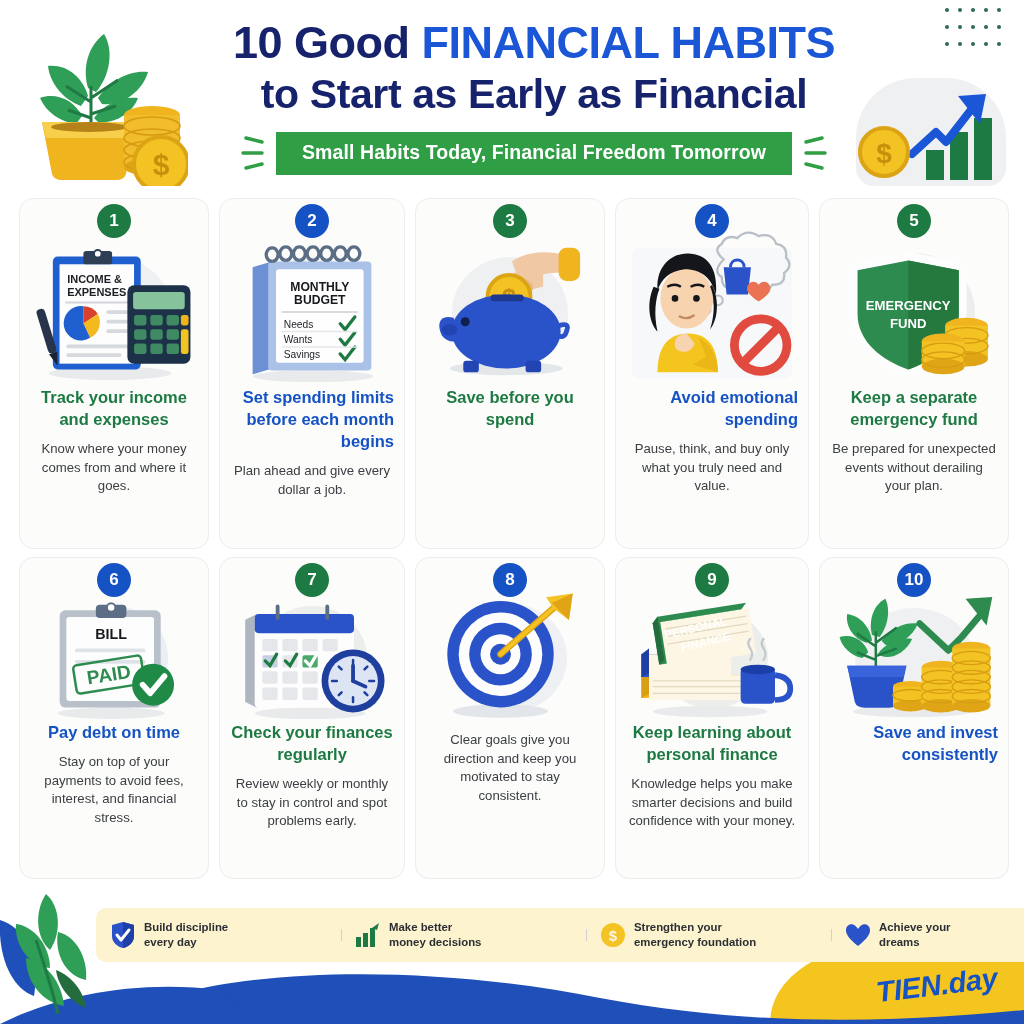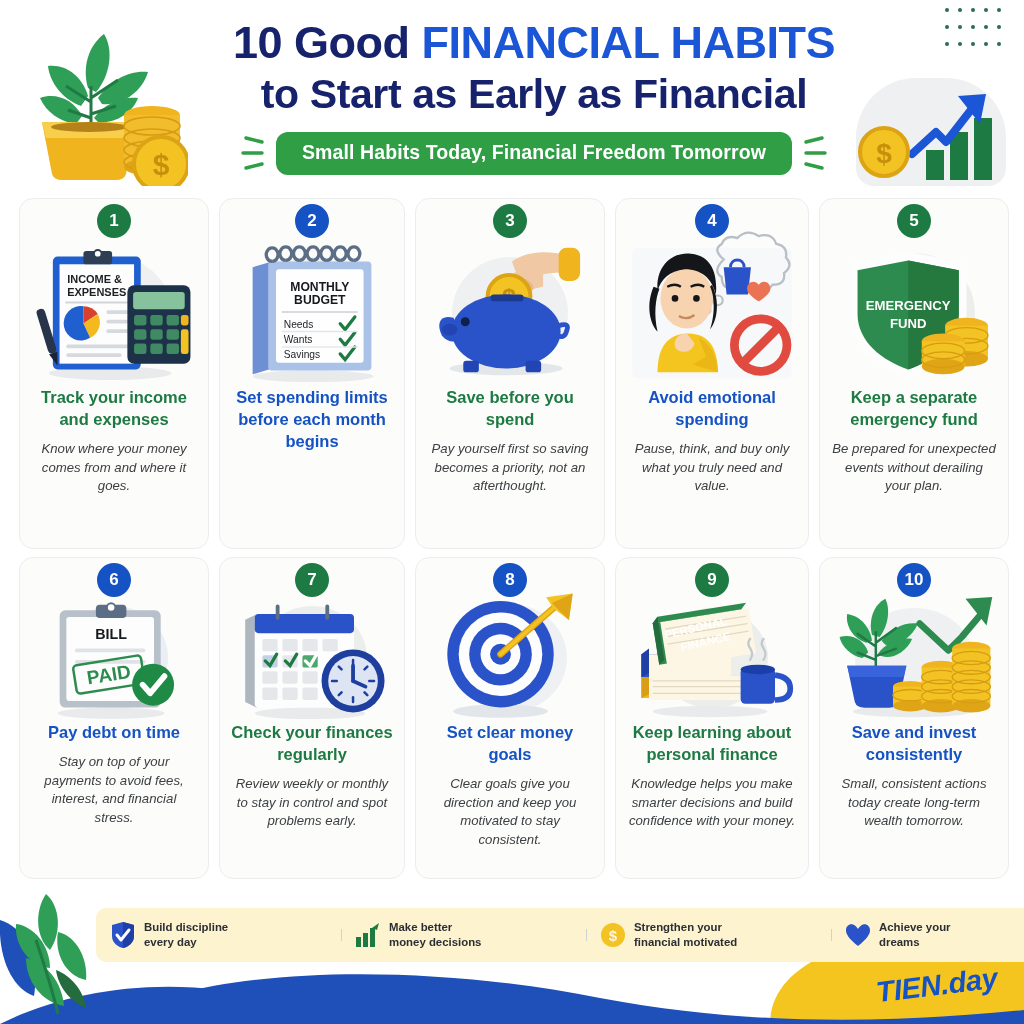--- a/index.html
+++ b/index.html
@@ -28,21 +28,21 @@
 
   .titles { position: absolute; left: 184px; top: 18px; width: 700px; text-align: center; }
   .title-1 { font-size: 45px; font-weight: bold; letter-spacing: -0.5px;
              color: #16226b; line-height: 1.12; }
   .title-1 .accent { color: #1a56d6; text-align: center; }
   .title-2 { font-size: 41px; font-weight: bold; color: #16226b; line-height: 1.2;
              letter-spacing: -0.4px; margin-top: 2px;}
 
   .ribbon-wrap { position: relative; margin-top: 12px; display:flex; align-items:center; justify-content:center; gap: 10px;}
   .ribbon { background: #2f9e44; color: #fff; font-size: 19.5px; font-weight: bold;
-            padding: 9px 26px 11px; border-radius: 12px; letter-spacing: 0.1px;}
+            padding: 9px 26px 11px; border-radius: 0; letter-spacing: 0.1px;}
   .spark { width: 26px; height: 34px; flex: 0 0 26px; }
 
   .chart-art { position: absolute; right: 22px; top: 84px; width: 148px; height: 100px; }
 
   
   .grid { position: absolute; left: 19px; top: 198px; width: 986px;
           display: grid; grid-template-columns: repeat(5, 1fr); gap: 8px 10px; }
 
   .card { background: #fcfcfb; border: 1px solid #eceded; border-radius: 14px;
           position: relative; padding: 30px 8px 12px; display: flex;
@@ -60,23 +60,23 @@
   .art { width: 100%; height: 148px; position: relative; margin-top: 10px;
          display: flex; align-items: center; justify-content: center; }
   .art.r2 { height: 128px; margin-top: 6px; }
   .art svg { overflow: visible; }
   .art-blob { position:absolute; width: 116px; height: 112px; border-radius: 50%;
               background: #eef0f1; z-index: 0; }
 
   .c-title { font-size: 16.5px; font-weight: bold; line-height: 1.33;
              text-align: center; padding: 0 2px; }
   .c-title.green { color: #1e7a43; }
-  .c-title.blue  { color: #1552c4; }
+  .c-title.blue  { color: #1552c4; text-align: right; }
   .c-desc { font-size: 13.2px; color: #3c4043; line-height: 1.42;
-            text-align: center; margin-top: 9px; padding: 0 3px; font-style: italic; }
+            text-align: center; margin-top: 9px; padding: 0 3px; }
 
   
   .strip { position: absolute; left: 96px; top: 908px; width: 980px; height: 54px;
            background: #fdf3cf; border-radius: 10px; display: flex; align-items: center;
            z-index: 4; }
   .strip-item { flex: 1; display: flex; align-items: center; gap: 8px;
                 padding: 0 6px 0 14px; position: relative; }
   .strip-item + .strip-item::before { content: ""; position: absolute; left: 0;
                 top: 9px; bottom: 9px; width: 1px; background: #cfd3d6; }
   .strip-ico { width: 26px; height: 26px; flex: 0 0 26px; display:flex; align-items:center; justify-content:center;}
@@ -257,20 +257,21 @@
             <path d="M114 102 L119 108 L129 95"></path>
           <path d="M114 117 L119 123 L129 110"></path>
         </g>
         <g stroke="#e4e7ea" stroke-width="1.6">
           <line x1="54" y1="94" x2="132" y2="94"></line>
             <line x1="54" y1="110" x2="132" y2="110"></line>
         </g>
       </svg>
     </div>
     <div class="c-title blue">Set spending limits before each month begins</div>
+    <div class="c-desc">Plan ahead and give every dollar a job.</div>
   </div>
 
   <div class="card r1">
     <div class="badge green">3</div>
     <div class="art">
       <div class="art-blob"></div>
       <svg viewBox="0 0 176 150" width="172" height="146" style="position:relative;z-index:1">
         <ellipse cx="84" cy="132" rx="58" ry="7" fill="#e4e7ea"></ellipse>
         <g fill="#f0c9a4">
           <path d="M90 22 C104 12 126 10 146 16 L150 34 C132 32 112 36 98 44 Z"></path>
@@ -284,21 +285,20 @@
         <path d="M30 80 C16 76 12 86 18 98 C24 106 34 106 38 100 Z" fill="#2a52c9"></path>
         <rect x="40" y="124" width="16" height="12" rx="3" fill="#2345b4"></rect>
         <rect x="104" y="124" width="16" height="12" rx="3" fill="#2345b4"></rect>
         <rect x="68" y="56" width="34" height="7" rx="3.5" fill="#1c388f"></rect>
         <circle cx="42" cy="84" r="4.6" fill="#10204d"></circle>
         <ellipse cx="26" cy="92" rx="8" ry="6" fill="#2345b4"></ellipse>
         <path d="M138 88 q12 -4 8 6 q-2 8 -10 4" stroke="#2a52c9" stroke-width="5" fill="none"></path>
       </svg>
     </div>
     <div class="c-title green">Save before you spend</div>
-    <div class="c-desc">Pay yourself first so saving becomes a priority, not an afterthought.</div>
   </div>
 
   <div class="card r1">
     <div class="badge blue">4</div>
     <div class="art">
       <svg viewBox="0 0 180 150" width="176" height="146" style="position:relative;z-index:1">
         <rect x="8" y="8" width="164" height="134" rx="6" fill="#f7f8f9"></rect>
         <g fill="none" stroke="#b9bfc6" stroke-width="2.4">
           <path d="M100 16 q-12 -10 -2 -16 q4 -10 16 -6 q10 -10 22 -2 q14 -4 18 8
                    q12 2 10 14 q8 8 -2 16 q2 12 -12 12 q-6 10 -18 4 q-10 8 -20 0
@@ -457,21 +457,20 @@
         <circle cx="70" cy="64" r="44" fill="#fdfdfd"></circle>
         <circle cx="70" cy="64" r="33" fill="#2a52c9"></circle>
         <circle cx="70" cy="64" r="21" fill="#fdfdfd"></circle>
         <circle cx="70" cy="64" r="11" fill="#2a52c9"></circle>
         <path d="M70 64 L132 10" stroke="#e0a517" stroke-width="7" fill="none" stroke-linecap="round"></path>
         <path d="M70 64 L132 10" stroke="#f3c324" stroke-width="4" fill="none" stroke-linecap="round"></path>
         <path d="M118 4 L146 0 L142 28 L126 16 Z" fill="#f3c324"></path>
         <path d="M124 10 L146 0 L142 28 Z" fill="#e0a517"></path>
       </svg>
     </div>
-    <div class="c-title blue">Set clear money goals</div>
     <div class="c-desc">Clear goals give you direction and keep you motivated to stay consistent.</div>
   </div>
 
   <div class="card r2">
     <div class="badge green">9</div>
     <div class="art r2">
       <div class="art-blob" style="background:#eceeec;width:112px;height:100px"></div>
       <svg viewBox="0 0 176 132" width="168" height="126" style="position:relative;z-index:1">
         <ellipse cx="86" cy="122" rx="60" ry="6" fill="#e8eaec"></ellipse>
         <path d="M14 84 L118 84 L118 108 L14 108 Z" fill="#f2b824"></path>
@@ -555,21 +554,20 @@
             <ellipse cx="148" cy="66" rx="20" ry="7"></ellipse>
               <ellipse cx="148" cy="76" rx="20" ry="7"></ellipse>
             <ellipse cx="148" cy="86" rx="20" ry="7"></ellipse>
               <ellipse cx="148" cy="96" rx="20" ry="7"></ellipse>
             <ellipse cx="148" cy="106" rx="20" ry="7"></ellipse>
           </g>
         </g>
       </svg>
     </div>
     <div class="c-title blue">Save and invest consistently</div>
-    <div class="c-desc">Small, consistent actions today create long-term wealth tomorrow.</div>
   </div>
 </div>
 
 <div class="strip">
 
   <div class="strip-item">
     <span class="strip-ico">
       <svg viewBox="0 0 26 28" width="26" height="28">
         <path d="M2 4 L13 1 L24 4 L24 15 C24 22 18 26 13 27 C8 26 2 22 2 15 Z" fill="#2a52c9"></path>
         <path d="M13 1 L24 4 L24 15 C24 22 18 26 13 27 Z" fill="#1f3fa8"></path>
@@ -599,21 +597,21 @@
 
   <div class="strip-item">
     <span class="strip-ico">
       <svg viewBox="0 0 26 26" width="26" height="26">
         <circle cx="13" cy="13" r="12" fill="#f3c324"></circle>
         <text x="13" y="19" font-family="Liberation Sans, sans-serif" font-size="15" font-weight="bold" fill="#fdf6e4" text-anchor="middle">$</text>
       </svg>
     </span>
     <span class="strip-txt">
       <span>Strengthen your</span><br>
-      <span>financial motivated</span>
+      <span>emergency foundation</span>
     </span>
   </div>
 
 
   <div class="strip-item">
     <span class="strip-ico">
       <svg viewBox="0 0 26 26" width="26" height="26">
         <path d="M13 24 C4 17 1 12 1 8.5 C1 4 4.5 1.5 8 2.6 C10.4 3.4 12 5.4 13 7
                  C14 5.4 15.6 3.4 18 2.6 C21.5 1.5 25 4 25 8.5 C25 12 22 17 13 24 Z" fill="#2a52c9"></path>
       </svg>

